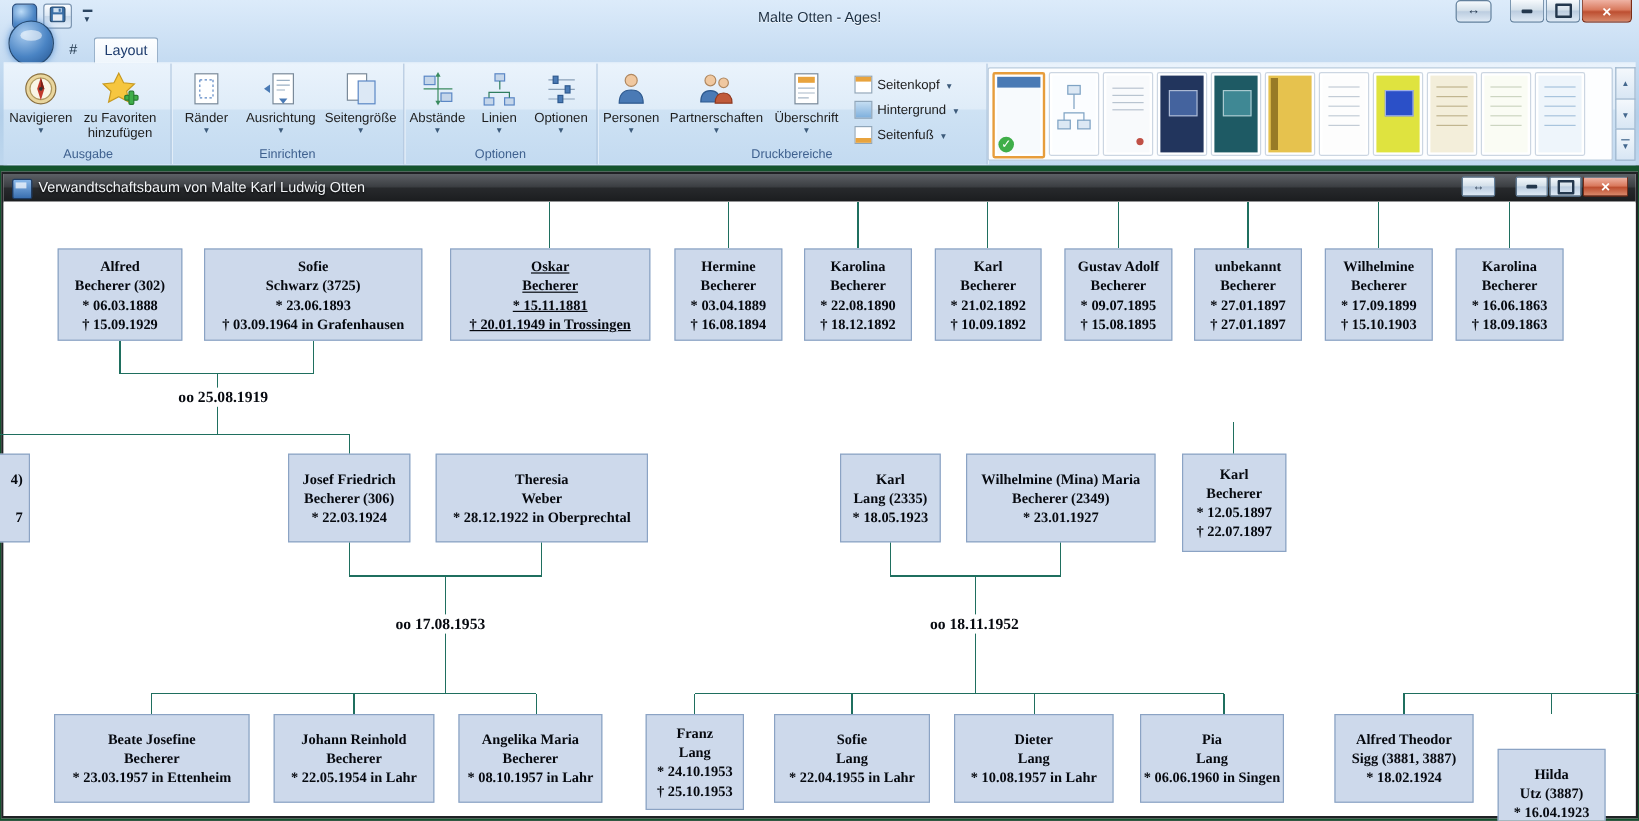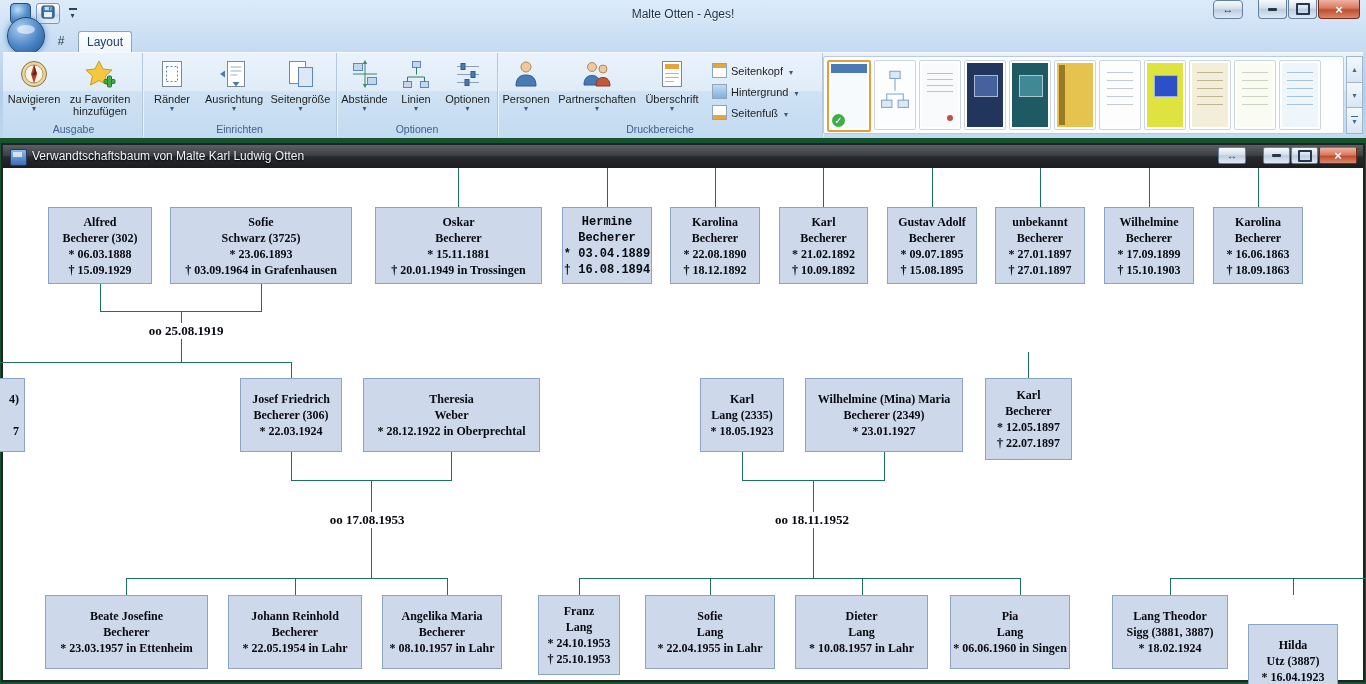--- a/index.html
+++ b/index.html
@@ -463,27 +463,27 @@
           <div class="pl">Becherer (302)</div>
           <div class="pl">* 06.03.1888</div>
           <div class="pl">† 15.09.1929</div>
         </div>
         <div class="person-box" style="left: 170px; top: 207px; width: 182px; height: 77px;">
           <div class="pl">Sofie</div>
           <div class="pl">Schwarz (3725)</div>
           <div class="pl">* 23.06.1893</div>
           <div class="pl">† 03.09.1964 in Grafenhausen</div>
         </div>
-        <div class="person-box" style="left: 375px; top: 207px; width: 167px; height: 77px;">
+        <div class="person-box" style="left: 375px; top: 207px; width: 167px; height: 77px; text-decoration: underline;">
           <div class="pl">Oskar</div>
           <div class="pl">Becherer</div>
           <div class="pl">* 15.11.1881</div>
           <div class="pl">† 20.01.1949 in Trossingen</div>
         </div>
-        <div class="person-box" style="left: 562px; top: 207px; width: 90px; height: 77px; font-family: Liberation Mono, monospace;">
+        <div class="person-box" style="left: 562px; top: 207px; width: 90px; height: 77px;">
           <div class="pl">Hermine</div>
           <div class="pl">Becherer</div>
           <div class="pl">* 03.04.1889</div>
           <div class="pl">† 16.08.1894</div>
         </div>
         <div class="person-box" style="left: 670px; top: 207px; width: 90px; height: 77px;">
           <div class="pl">Karolina</div>
           <div class="pl">Becherer</div>
           <div class="pl">* 22.08.1890</div>
           <div class="pl">† 18.12.1892</div>
@@ -579,21 +579,21 @@
           <div class="pl">Dieter</div>
           <div class="pl">Lang</div>
           <div class="pl">* 10.08.1957 in Lahr</div>
         </div>
         <div class="person-box" style="left: 950px; top: 595px; width: 120px; height: 74px;">
           <div class="pl">Pia</div>
           <div class="pl">Lang</div>
           <div class="pl">* 06.06.1960 in Singen</div>
         </div>
         <div class="person-box" style="left: 1112px; top: 595px; width: 116px; height: 74px;">
-          <div class="pl">Lang Theodor</div>
+          <div class="pl">Alfred Theodor</div>
           <div class="pl">Sigg (3881, 3887)</div>
           <div class="pl">* 18.02.1924</div>
         </div>
         <div class="person-box" style="left: 1248px; top: 624px; width: 90px; height: 74px;">
           <div class="pl">Hilda</div>
           <div class="pl">Utz (3887)</div>
           <div class="pl">* 16.04.1923</div>
         </div>
         <div class="marriage-label" style="left: 186px; top: 331px;">oo 25.08.1919</div>
         <div class="marriage-label" style="left: 367px; top: 520px;">oo 17.08.1953</div>

